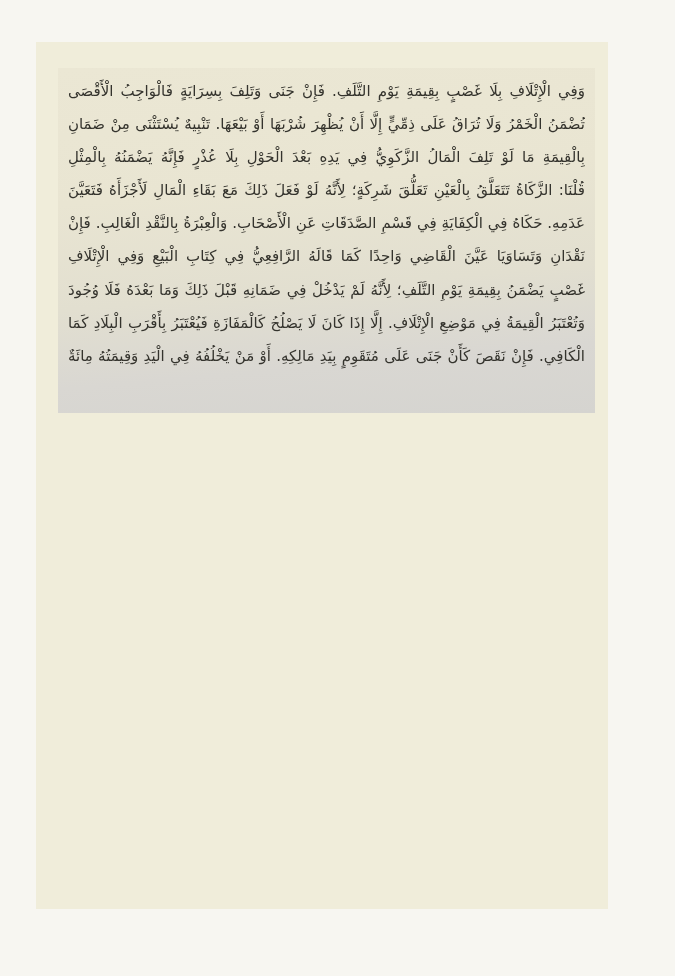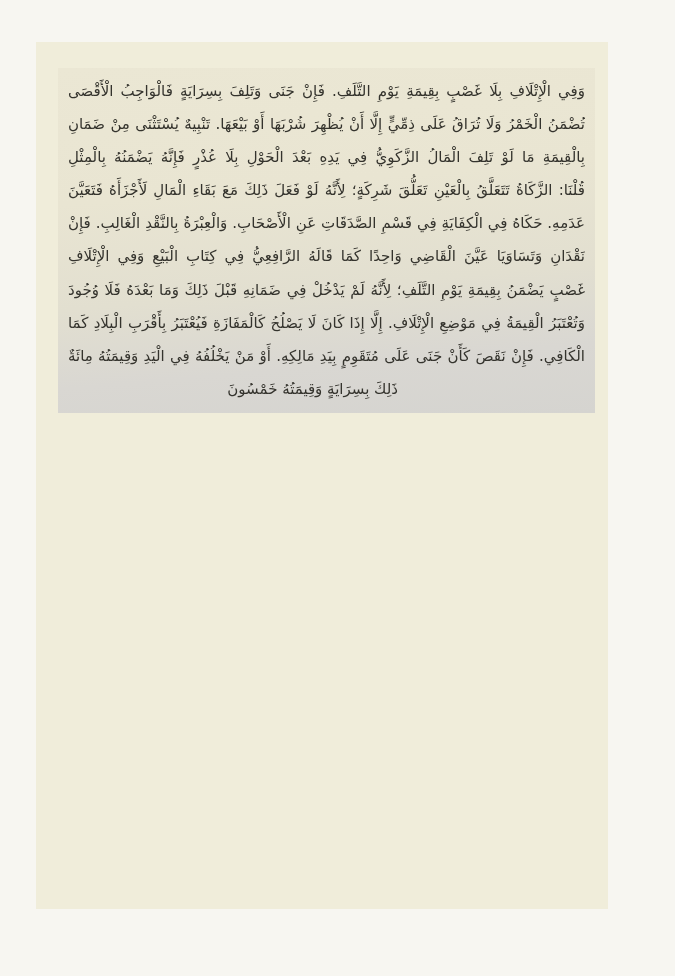--- a/index.html
+++ b/index.html
@@ -64,15 +64,14 @@
   <div class="scan">
     <div class="line">وَفِي الْإِتْلَافِ بِلَا غَصْبٍ بِقِيمَةِ يَوْمِ التَّلَفِ. فَإِنْ جَنَى وَتَلِفَ بِسِرَايَةٍ فَالْوَاجِبُ الْأَقْصَى أَيْضًا. وَلَا</div>
     <div class="line">تُضْمَنُ الْخَمْرُ وَلَا تُرَاقُ عَلَى ذِمِّيٍّ إِلَّا أَنْ يُظْهِرَ شُرْبَهَا أَوْ بَيْعَهَا. تَنْبِيهٌ يُسْتَثْنَى مِنْ ضَمَانِ الْمُتَقَوِمِ</div>
     <div class="line">بِالْقِيمَةِ مَا لَوْ تَلِفَ الْمَالُ الزَّكَوِيُّ فِي يَدِهِ بَعْدَ الْحَوْلِ بِلَا عُذْرٍ فَإِنَّهُ يَضْمَنُهُ بِالْمِثْلِ الصُّورِيِّ وَإِنْ</div>
     <div class="line">قُلْنَا: الزَّكَاةُ تَتَعَلَّقُ بِالْعَيْنِ تَعَلُّقَ شَرِكَةٍ؛ لِأَنَّهُ لَوْ فَعَلَ ذَلِكَ مَعَ بَقَاءِ الْمَالِ لَأَجْزَأَهُ فَتَعَيَّنَ عِنْدَ</div>
     <div class="line">عَدَمِهِ. حَكَاهُ فِي الْكِفَايَةِ فِي قَسْمِ الصَّدَقَاتِ عَنِ الْأَصْحَابِ. وَالْعِبْرَةُ بِالنَّقْدِ الْغَالِبِ. فَإِنْ غَلَبَ</div>
     <div class="line">نَقْدَانِ وَتَسَاوَيَا عَيَّنَ الْقَاضِي وَاحِدًا كَمَا قَالَهُ الرَّافِعِيُّ فِي كِتَابِ الْبَيْعِ وَفِي الْإِتْلَافِ لِلْمُتَقَوِمِ بِلَا</div>
     <div class="line">غَصْبٍ يَضْمَنُ بِقِيمَةِ يَوْمِ التَّلَفِ؛ لِأَنَّهُ لَمْ يَدْخُلْ فِي ضَمَانِهِ قَبْلَ ذَلِكَ وَمَا بَعْدَهُ فَلَا وُجُودَ لَهُ،</div>
     <div class="line">وَتُعْتَبَرُ الْقِيمَةُ فِي مَوْضِعِ الْإِتْلَافِ. إِلَّا إِذَا كَانَ لَا يَصْلُحُ كَالْمَفَازَةِ فَيُعْتَبَرُ بِأَقْرَبِ الْبِلَادِ كَمَا فِي</div>
     <div class="line">الْكَافِي. فَإِنْ نَقَصَ كَأَنْ جَنَى عَلَى مُتَقَوِمٍ بِيَدِ مَالِكِهِ. أَوْ مَنْ يَخْلُفُهُ فِي الْيَدِ وَقِيمَتُهُ مِائَةٌ وَتَلِفَ بَعْدَ</div>
-    <div class="line last">ذَلِكَ بِسِرَايَةٍ وَقِيمَتُهُ خَمْسُونَ</div>
   </div>
 </div>
 
 </body></html>

